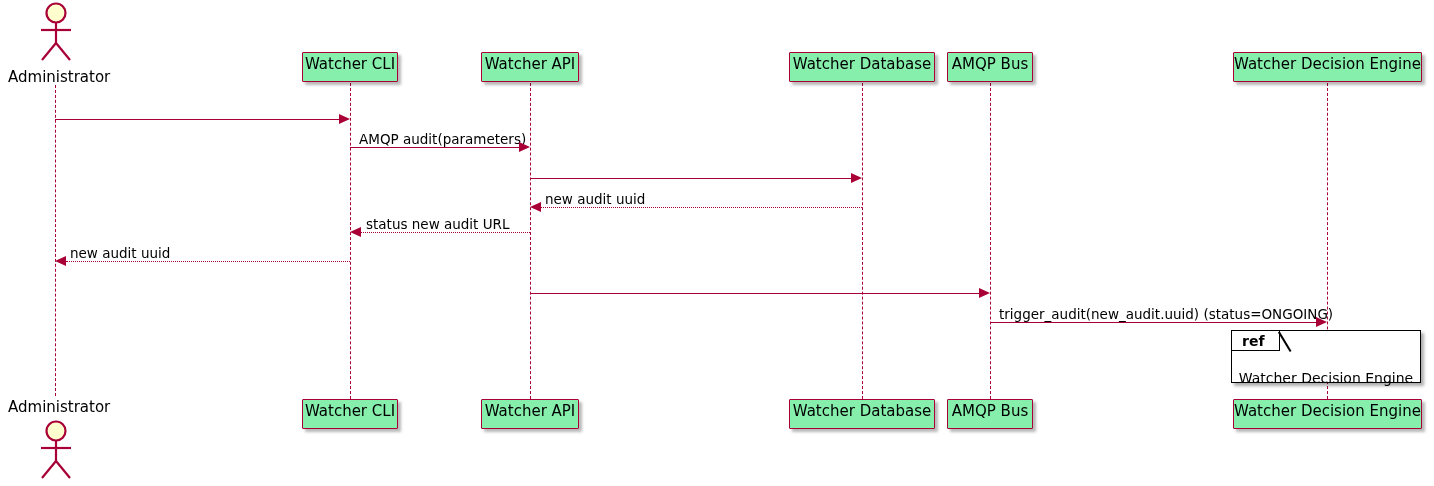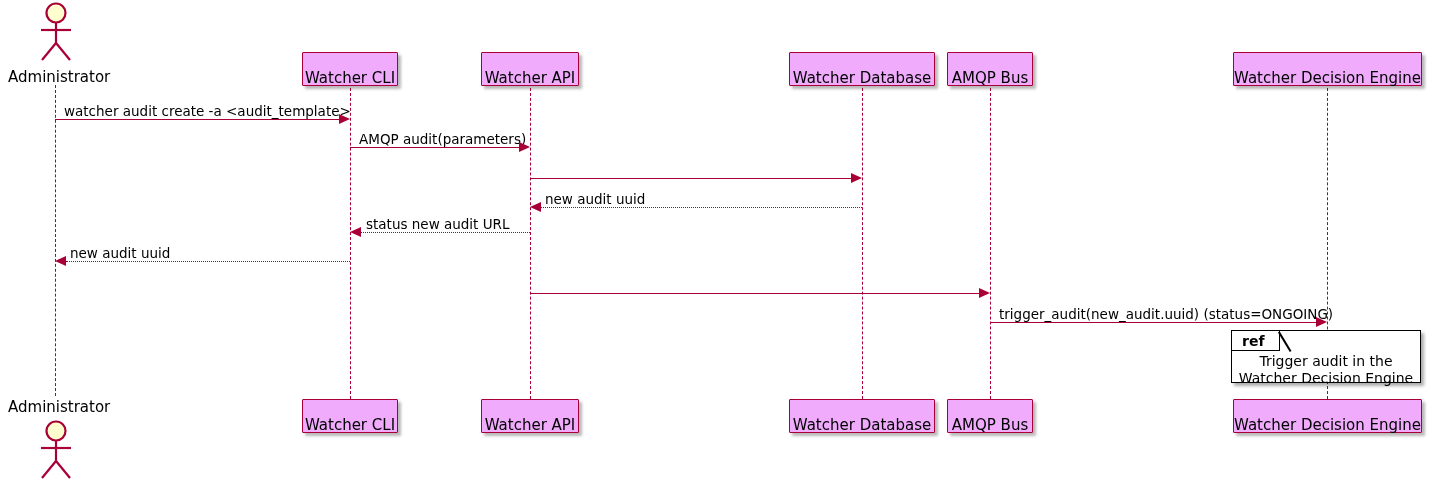--- a/index.html
+++ b/index.html
@@ -1,23 +1,23 @@
 <!DOCTYPE html>
 <html><head>
 <meta charset="utf-8">
 <style>
   html,body{margin:0;padding:0;background:#fff;}
   body{font-family:"DejaVu Sans","Liberation Sans",sans-serif;}
   #canvas{position:relative;width:1434px;height:486px;overflow:hidden;background:#fff;}
   .lifeline{position:absolute;width:0;border-left:1.5px dashed #A80036;}
-  .partbox{position:absolute;box-sizing:border-box;background:#f0abfc;
+  .partbox{position:absolute;box-sizing:border-box;background:#86efac;
            border:1.5px solid #A80036;border-radius:1px;
            box-shadow:3px 3px 3px rgba(0,0,0,.28);
-           display:flex;align-items:flex-start;justify-content:center;
-           font-size:15px;color:#000;white-space:nowrap;height:30px;padding:16px 10px;}
+           display:flex;align-items:flex-end;justify-content:center;
+           font-size:15px;color:#000;white-space:nowrap;height:30px;padding:8px 10px;}
   .actor-label{position:absolute;font-size:15px;color:#000;white-space:nowrap;}
   .actor-fig{position:absolute;}
   .msg-line{position:absolute;height:0;border-top:1.5px solid #A80036;}
   .msg-line.dotted{border-top:1.5px dotted #A80036;}
   .msg-text{position:absolute;font-size:13.5px;color:#000;white-space:nowrap;}
   .arrow-head{position:absolute;width:0;height:0;}
   .arrow-right{border-top:5px solid transparent;border-bottom:5px solid transparent;
                border-left:11px solid #A80036;}
   .arrow-left{border-top:5px solid transparent;border-bottom:5px solid transparent;
               border-right:11px solid #A80036;}
@@ -64,21 +64,20 @@
   <div class="partbox" style="left:789px;top:52px;width:146px;">
     <span>Watcher Database</span>
   </div>
   <div class="partbox" style="left:947px;top:52px;width:86px;">
     <span>AMQP Bus</span>
   </div>
   <div class="partbox" style="left:1233px;top:52px;width:189px;">
     <span>Watcher Decision Engine</span>
   </div>
 
-  <div class="msg-text" style="left:64px;top:103px;">watcher audit create -a &lt;audit_template&gt;</div>
   <div class="msg-line" style="left:55px;top:119px;width:285px;"></div>
   <div class="arrow-head arrow-right" style="left:339px;top:114px;"></div>
 
   <div class="msg-text" style="left:359px;top:131px;">AMQP audit(parameters)</div>
   <div class="msg-line" style="left:350px;top:147px;width:170px;"></div>
   <div class="arrow-head arrow-right" style="left:519px;top:142px;"></div>
 
   <div class="msg-line" style="left:530px;top:178px;width:322px;"></div>
   <div class="arrow-head arrow-right" style="left:851px;top:173px;"></div>
 
@@ -100,21 +99,20 @@
   <div class="msg-text" style="left:999px;top:306px;">trigger_audit(new_audit.uuid) (status=ONGOING)</div>
   <div class="msg-line" style="left:990px;top:322px;width:327px;"></div>
   <div class="arrow-head arrow-right" style="left:1316px;top:317px;"></div>
 
   <div class="refbox" style="left:1231px;top:330px;width:190px;height:53px;">
     <div class="reftab" style="width:48px;">
       <span>ref</span>
     </div>
     <div class="reftab-cut" style="left:48px;top:0;"></div>
     <div class="reftab-cutline" style="left:47px;top:0;width:23.3px;transform:rotate(59deg);"></div>
-    <div class="refbody" style="top:22px;">Trigger audit in the</div>
     <div class="refbody" style="top:39px;">Watcher Decision Engine</div>
   </div>
 
   <div class="partbox" style="left:302px;top:399px;width:96px;">
     <span>Watcher CLI</span>
   </div>
   <div class="partbox" style="left:481px;top:399px;width:98px;">
     <span>Watcher API</span>
   </div>
   <div class="partbox" style="left:789px;top:399px;width:146px;">

